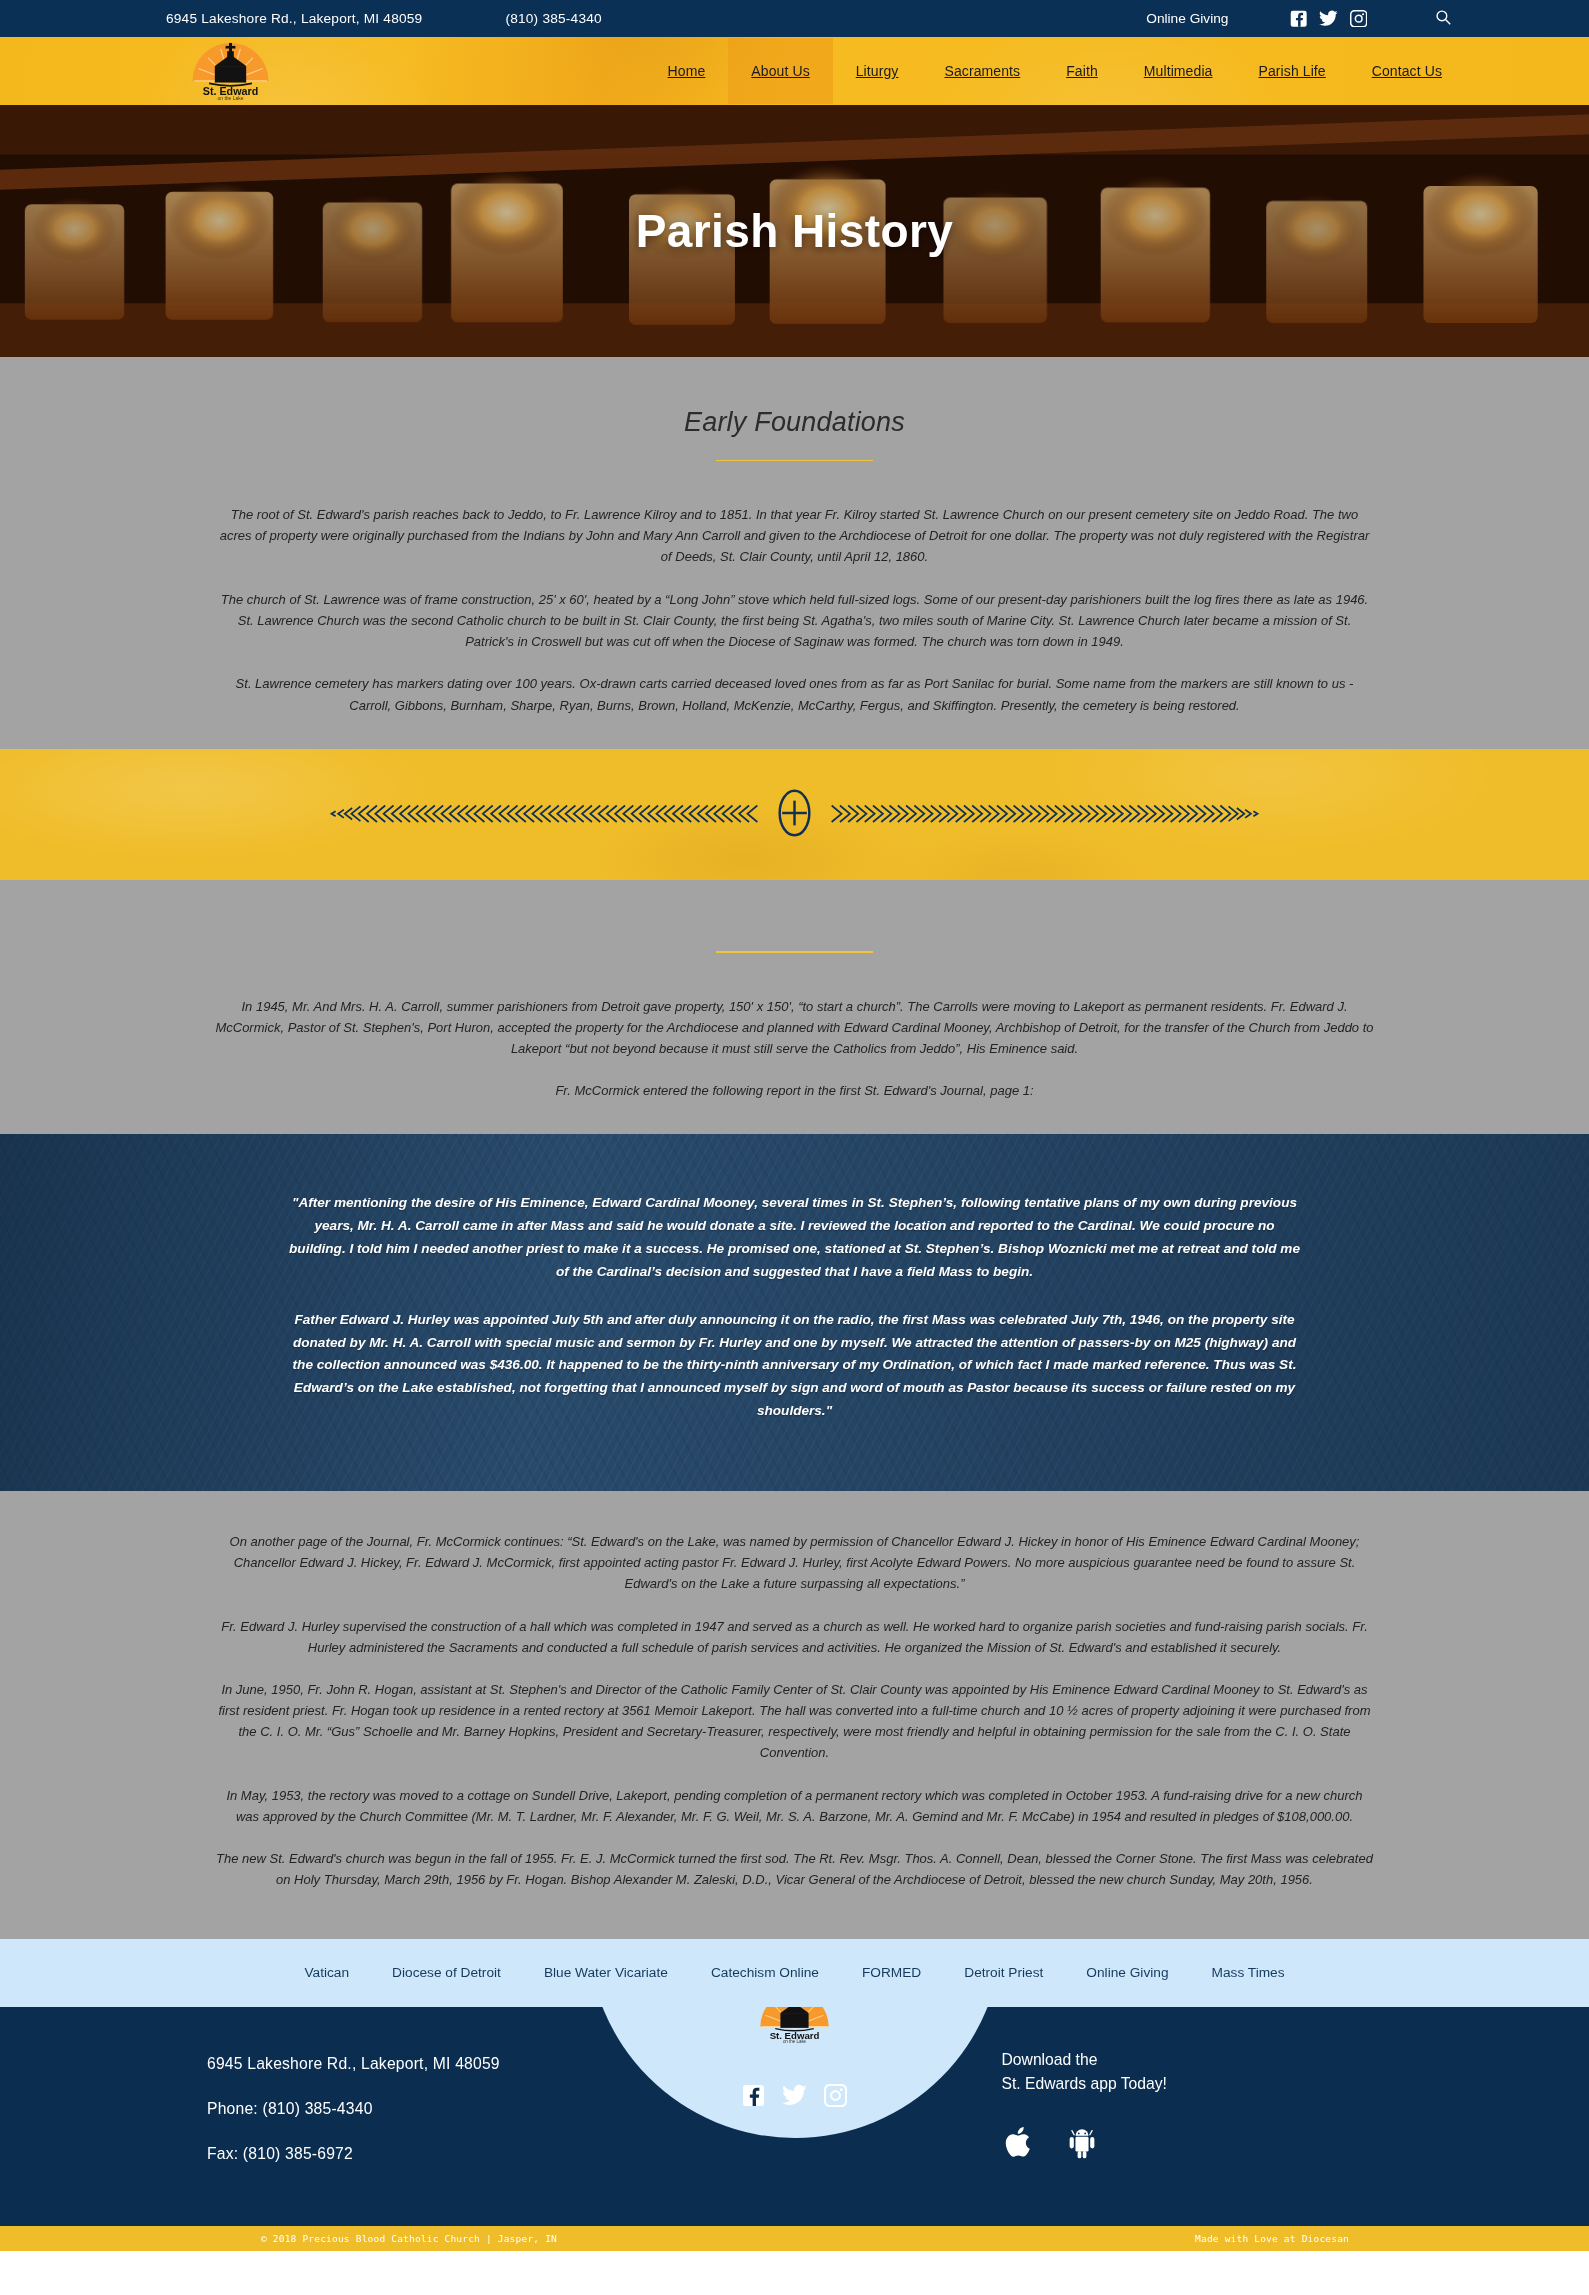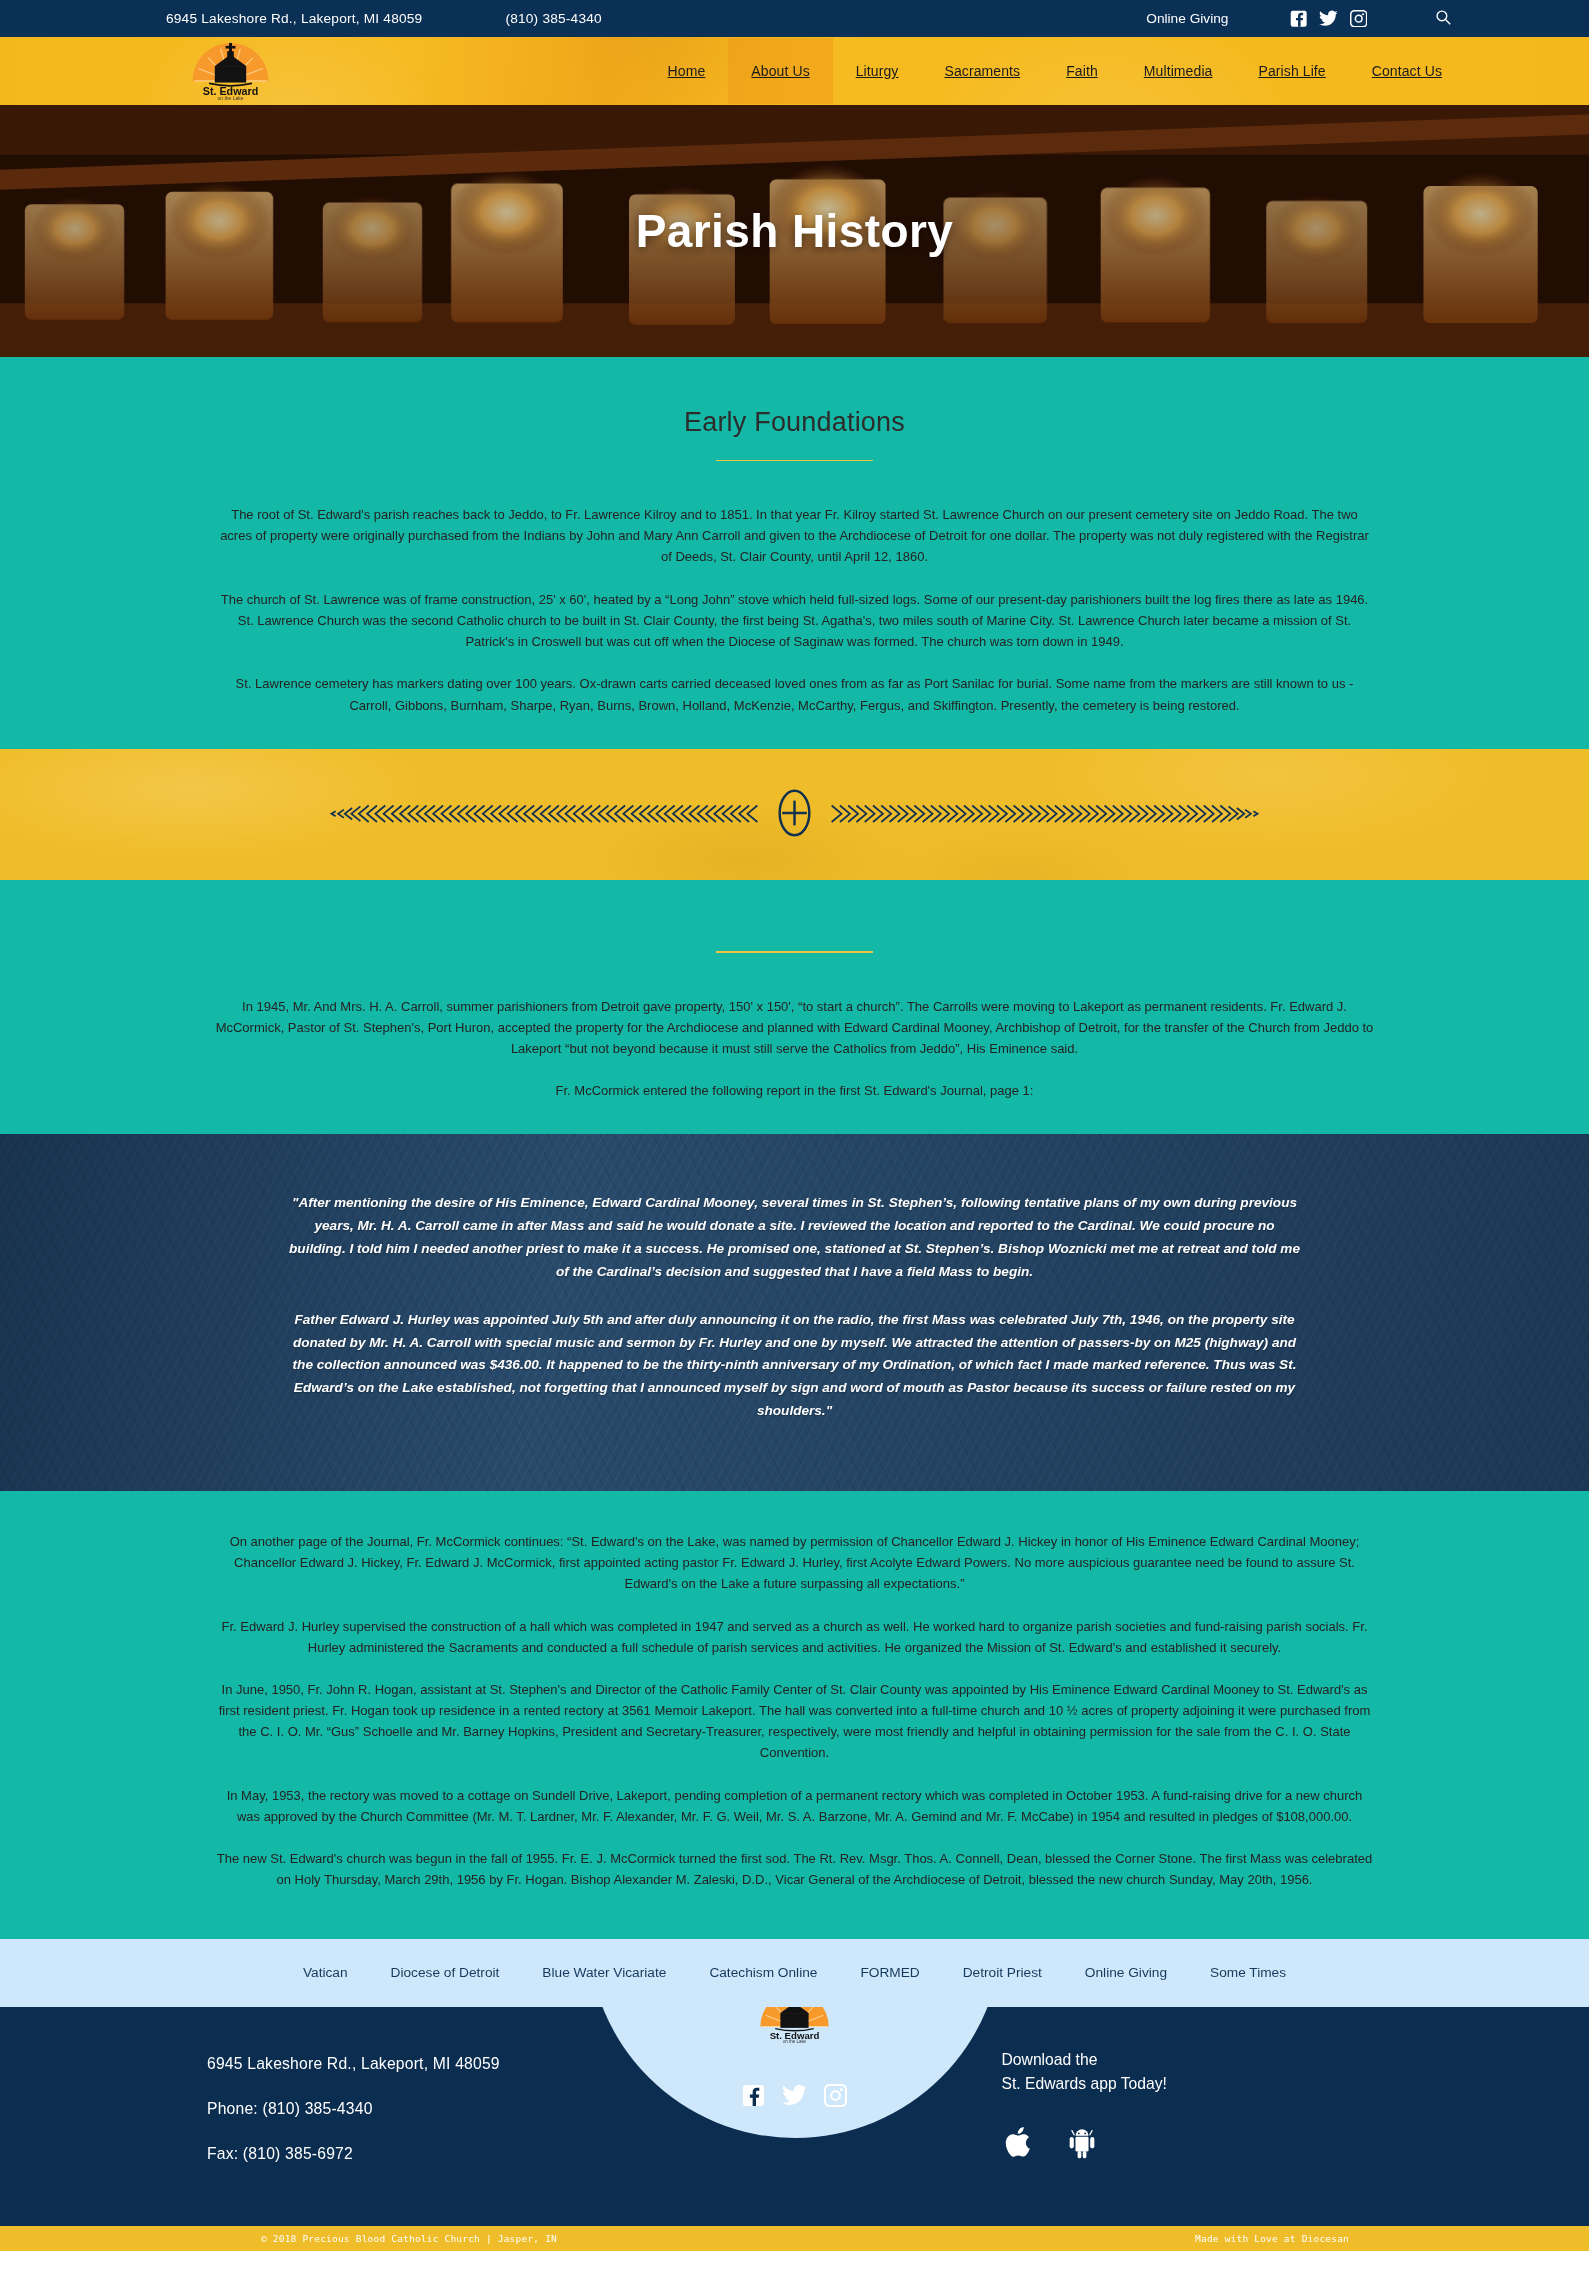--- a/index.html
+++ b/index.html
@@ -64,21 +64,21 @@
     background:#2b1004;
   }
   .hero-bg{ position:absolute; inset:0; }
   .hero-title{
     position:relative; z-index:3;
     color:#fff; font-size:46px; font-weight:bold; letter-spacing:0.4px;
     text-shadow:0 1.7px 8.3px rgba(0,0,0,.45);
   }
 
   
-  .section{ background:#14b8a6; padding:50px 0 33px; }
+  .section{ background:#a3a3a3; padding:50px 0 33px;font-style:italic; }
   .wrap{ width:1175px; margin:0 auto; }
   .sec-title{
     text-align:center; font-size:27px; font-weight:normal;
     color:#2c2c2c; letter-spacing:0.2px;
   }
   .sec-rule{
     width:157px; height:1.7px; background:#f2c33d; margin:21.5px auto 0;
   }
   .body-copy{ padding-top:43px; }
   .body-copy p{
@@ -479,21 +479,21 @@
 </div>
 
 <div class="linkbar">
   <a href="#">Vatican</a>
   <a href="#">Diocese of Detroit</a>
   <a href="#">Blue Water Vicariate</a>
   <a href="#">Catechism Online</a>
   <a href="#">FORMED</a>
   <a href="#">Detroit Priest</a>
   <a href="#">Online Giving</a>
-  <a href="#">Some Times</a>
+  <a href="#">Mass Times</a>
 </div>
 
 <div class="footer">
   <div class="footer-arc"></div>
   <div class="footer-grid">
 
     <div class="f-left">
       <div class="line">6945 Lakeshore Rd., Lakeport, MI 48059</div>
       <div class="line">Phone: (810) 385-4340</div>
       <div class="line">Fax: (810) 385-6972</div>

